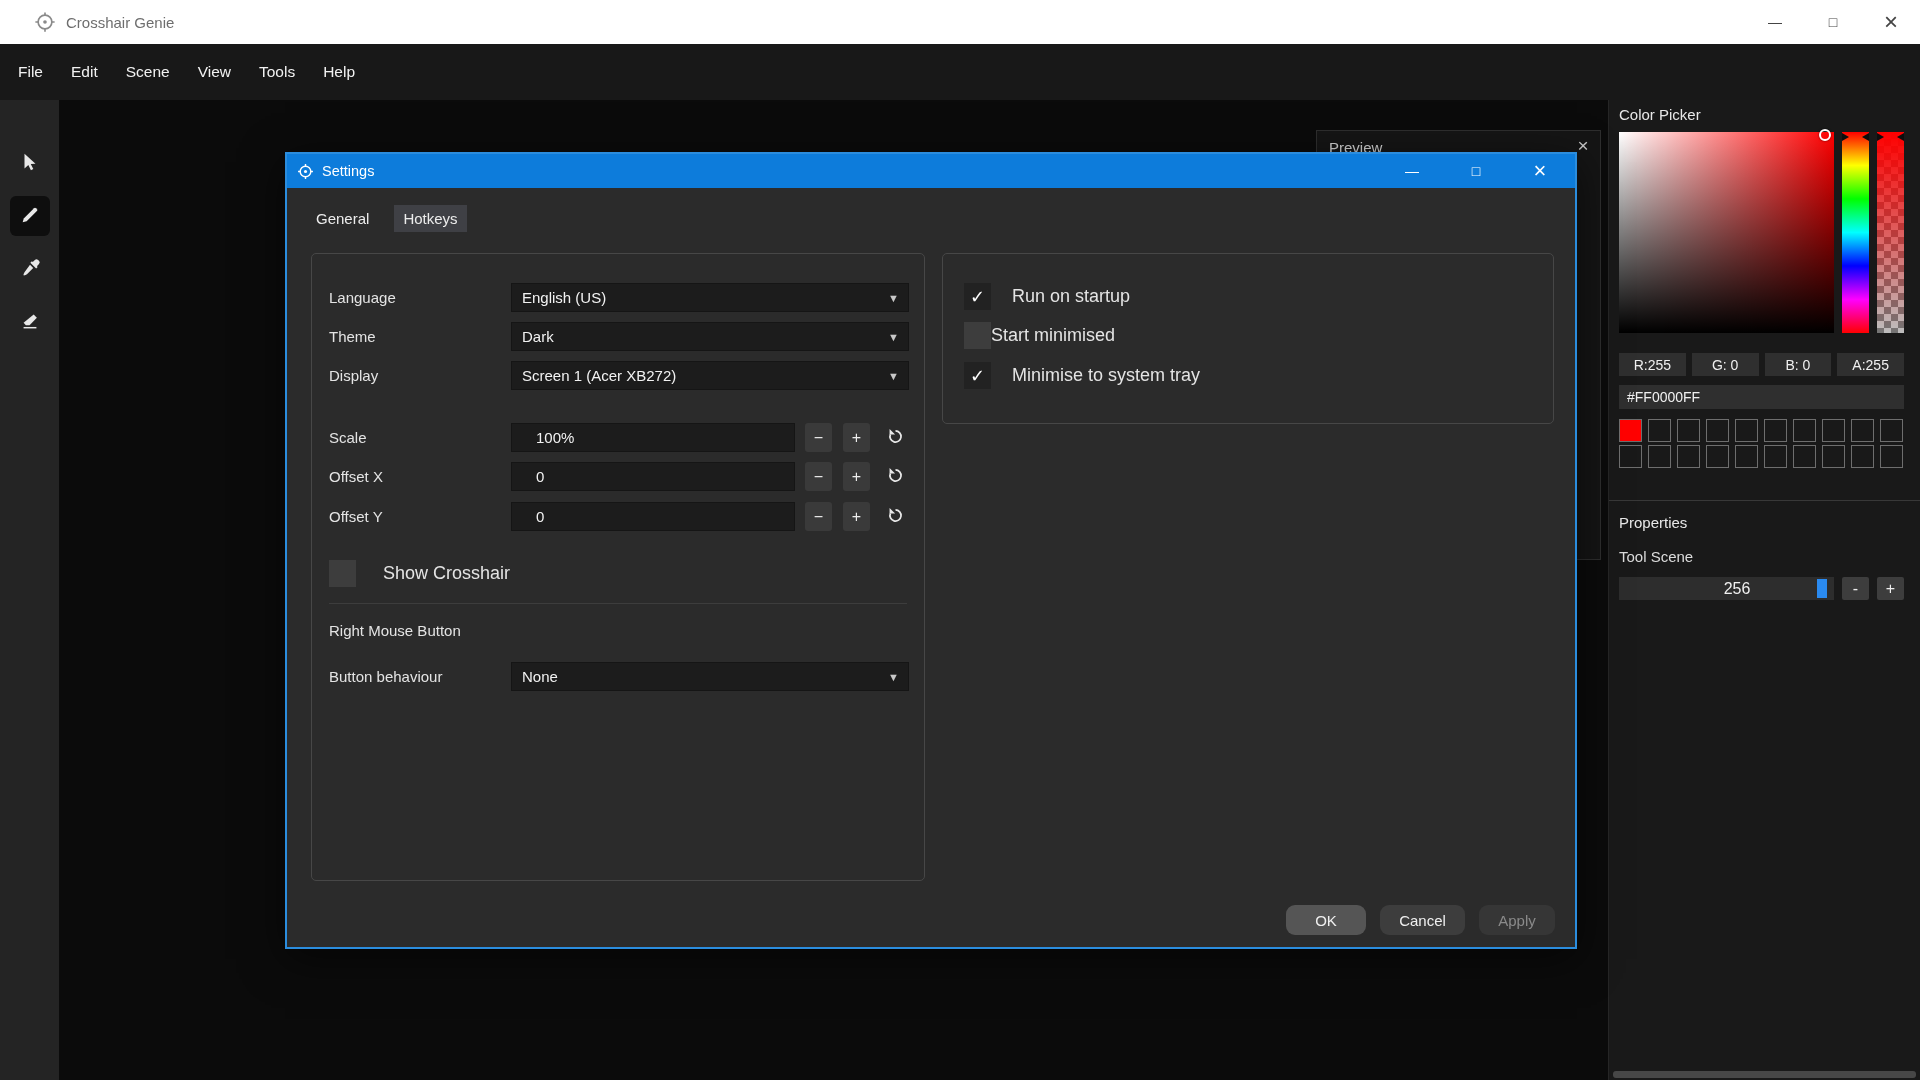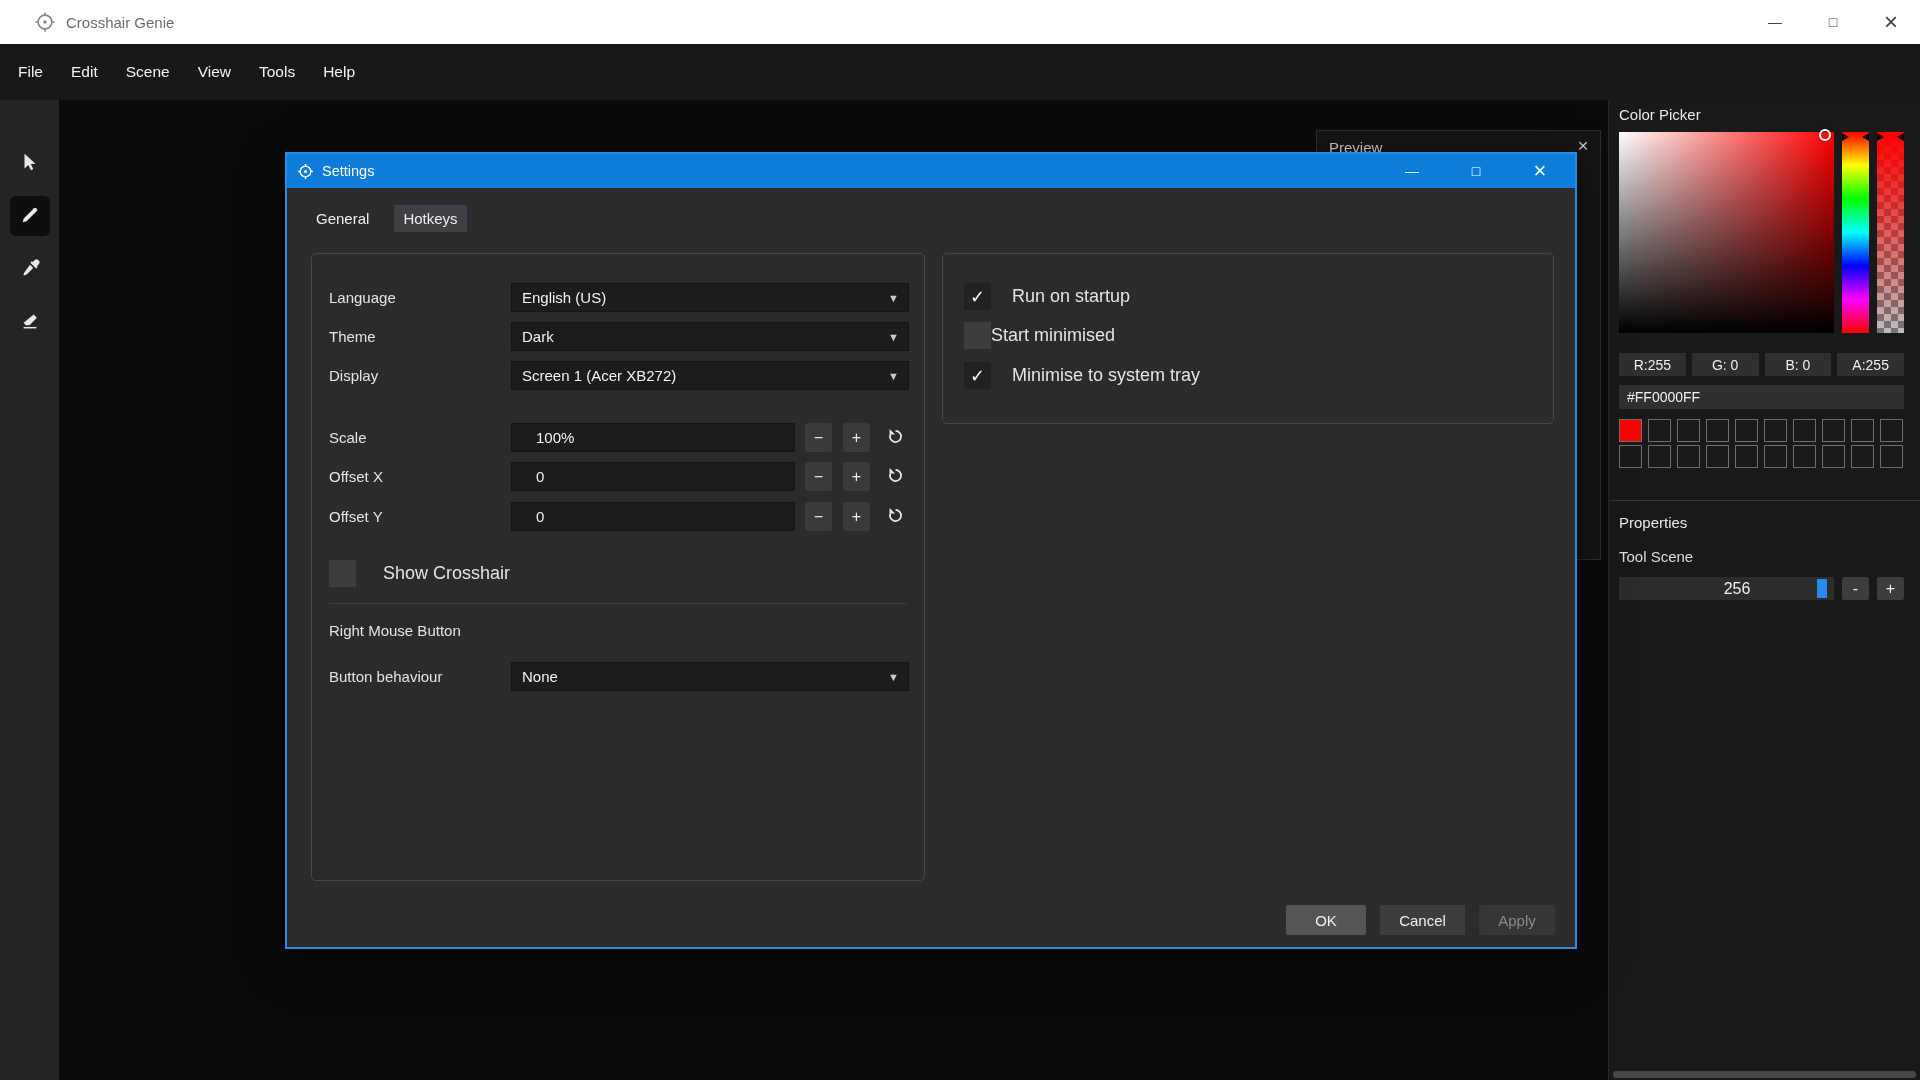--- a/index.html
+++ b/index.html
@@ -85,21 +85,21 @@
   .spin { position:absolute; width:27px; height:29px; background:#3a3a3a; border:none; border-radius:3px; color:#ededed; font-size:16px; display:flex; align-items:center; justify-content:center; }
   .reset-btn { position:absolute; width:27px; height:29px; background:transparent; border:none; display:flex; align-items:center; justify-content:center; }
   .cbox { width:27px; height:27px; display:flex; align-items:center; justify-content:center; font-size:18px; color:#ffffff; }
   .cbox:empty { background:#3d3d3d; }
   .cbox:not(:empty) { background:#222222; }
   .check-row { position:absolute; display:flex; align-items:center; height:27px; }
   .check-label { font-size:18px; color:#e4e4e4; }
   .h-divider { position:absolute; left:17px; right:17px; height:1px; background:#3d3d3d; }
   .section-label { position:absolute; left:17px; font-size:15px; color:#e4e4e4; }
   .dlg-buttons { position:absolute; right:20px; bottom:12px; display:flex; gap:14px; }
-  .dlg-btn { height:30px; border:none; font-size:15px; color:#f0f0f0; border-radius:2px; font-family:"Liberation Sans",sans-serif; }
+  .dlg-btn { height:30px; border:none; font-size:15px; color:#f0f0f0; border-radius:9px; font-family:"Liberation Sans",sans-serif; }
   .dlg-btn.ok { width:80px; background:#555555; }
   .dlg-btn.cancel { width:85px; background:#3d3d3d; }
   .dlg-btn.apply { width:76px; background:#363636; color:#8a8a8a; }
 </style>
 </head>
 <body>
 
 <div class="os-titlebar">
   <span class="os-logo">
     <svg width="22" height="22" viewBox="0 0 24 24">

